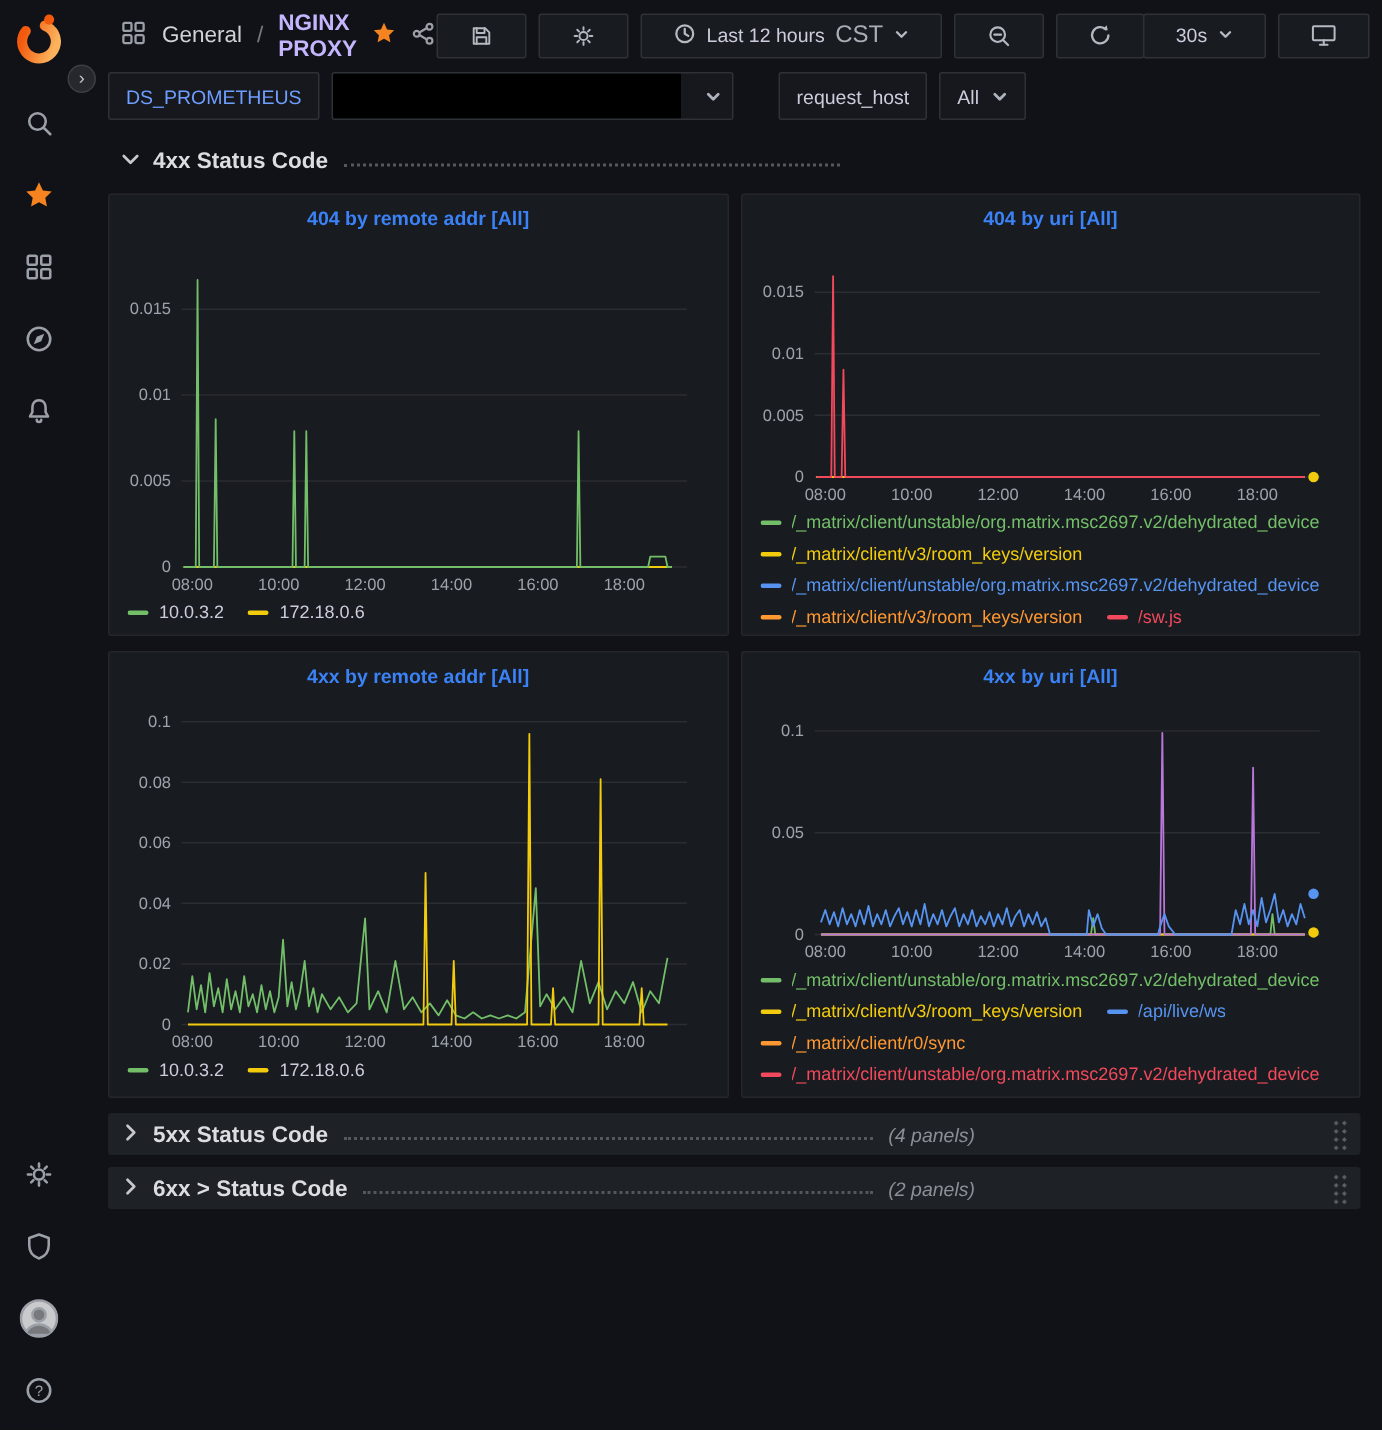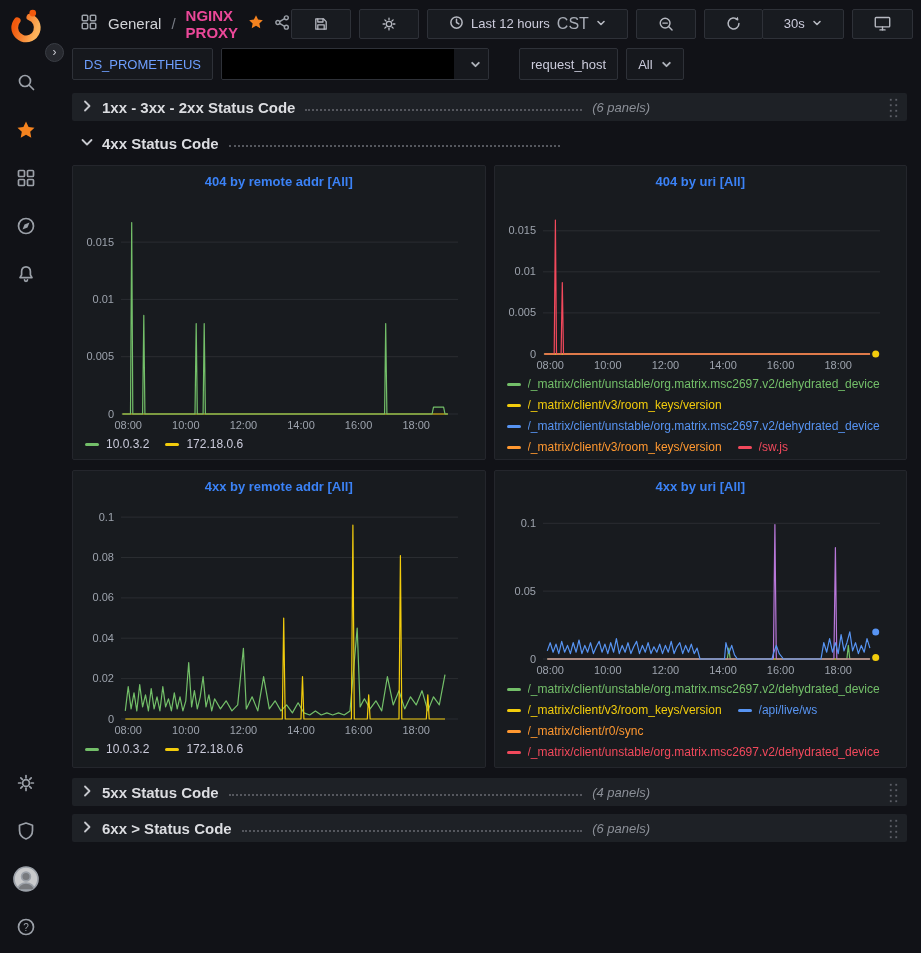--- a/index.html
+++ b/index.html
@@ -34,21 +34,21 @@
   }
 
   
   .main { margin-left:52px; height:100%; display:flex; flex-direction:column; }
 
   .topbar { height:47px; display:flex; align-items:center; padding:0 16px 0 28px; flex:0 0 auto; }
   .crumbs { display:flex; align-items:center; gap:10px; }
   .crumbs svg { stroke:#9ba0a8; fill:none; stroke-width:1.7; stroke-linecap:round; stroke-linejoin:round; }
   .crumb-root { color:#d0d2d6; font-size:15px; cursor:pointer; }
   .crumb-sep { color:#787c85; font-size:15px; }
-  .crumb-title { color:#ec4899; font-size:15px; font-weight:700; }
+  .crumb-title { color:#c4b5fd; font-size:15px; font-weight:700; }
 
   .top-actions { margin-left:auto; display:flex; align-items:center; gap:8px; }
   .tbtn {
     height:30px; min-width:30px; padding:0 21px; display:flex; align-items:center; justify-content:center; gap:7px;
     background:#181b20; border:1px solid #2e3138; border-radius:2px; color:#ccccdc; cursor:pointer;
     font-size:13px; white-space:nowrap;
   }
   .tbtn svg { stroke:#b6b9c1; fill:none; stroke-width:1.6; stroke-linecap:round; stroke-linejoin:round; }
   .tbtn.noborder { background:transparent; border-color:transparent; }
   .btn-group { display:flex; }
@@ -320,33 +320,20 @@
     <div class="vbox chev">
       <span>All</span>
       <svg width="11" height="11" viewBox="0 0 10 10">
           <polyline points="2,3.5 5,6.5 8,3.5"></polyline>
         </svg>
     </div>
   </div>
 
   <div class="content">
 
-    <div class="row-head collapsed">
-      <span class="row-chev">
-        <svg width="14" height="14" viewBox="0 0 14 14">
-            <polyline points="5,2.5 9.5,7 5,11.5"></polyline>
-          </svg>
-      </span>
-      <div class="row-head-left">
-        <span class="row-title">1xx - 3xx - 2xx Status Code</span>
-        <span class="leader"></span>
-        <span class="row-count">(6 panels)</span>
-      </div>
-      <span class="drag-handle"></span>
-    </div>
 
     <div class="row-head expanded">
       <span class="row-chev">
         <svg width="14" height="14" viewBox="0 0 14 14">
             <polyline points="2.5,5 7,9.5 11.5,5"></polyline>
           </svg>
       </span>
       <div class="row-head-left">
         <span class="row-title">4xx Status Code</span>
         <span class="leader"></span>
@@ -533,19 +520,19 @@
 
     <div class="row-head collapsed">
       <span class="row-chev">
         <svg width="14" height="14" viewBox="0 0 14 14">
             <polyline points="5,2.5 9.5,7 5,11.5"></polyline>
           </svg>
       </span>
       <div class="row-head-left">
         <span class="row-title">6xx &gt; Status Code</span>
         <span class="leader"></span>
-        <span class="row-count">(6 panels)</span>
+        <span class="row-count">(2 panels)</span>
       </div>
       <span class="drag-handle"></span>
     </div>
 
   </div>
 </div>
 
 </body></html>

